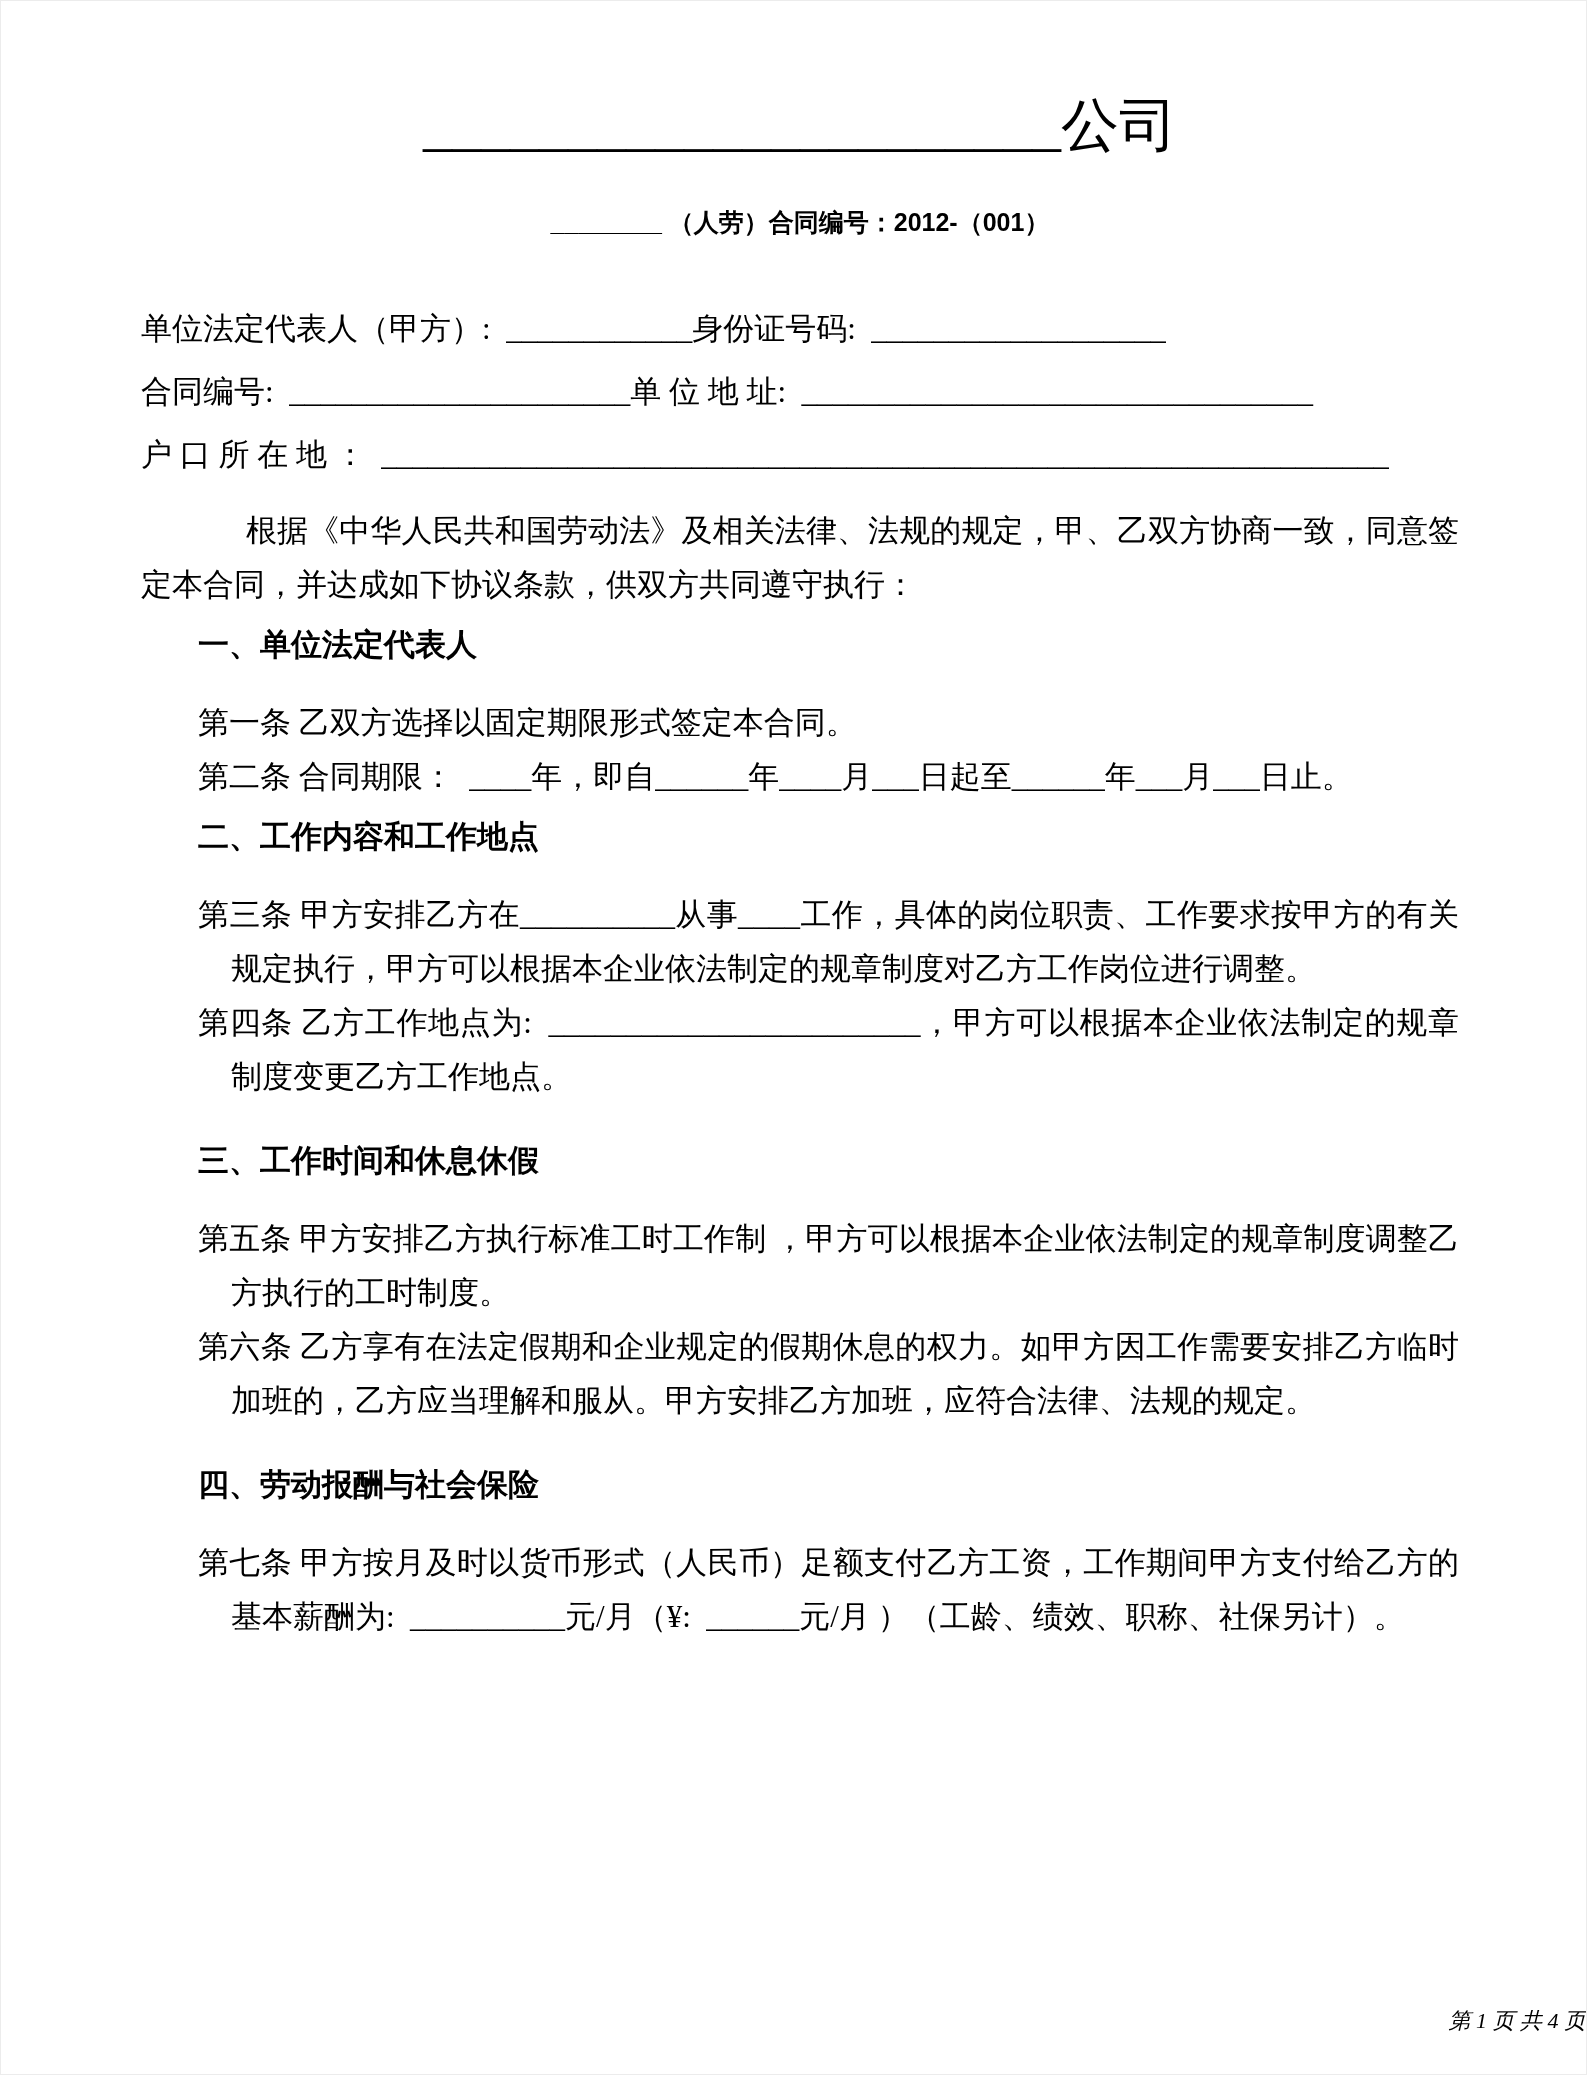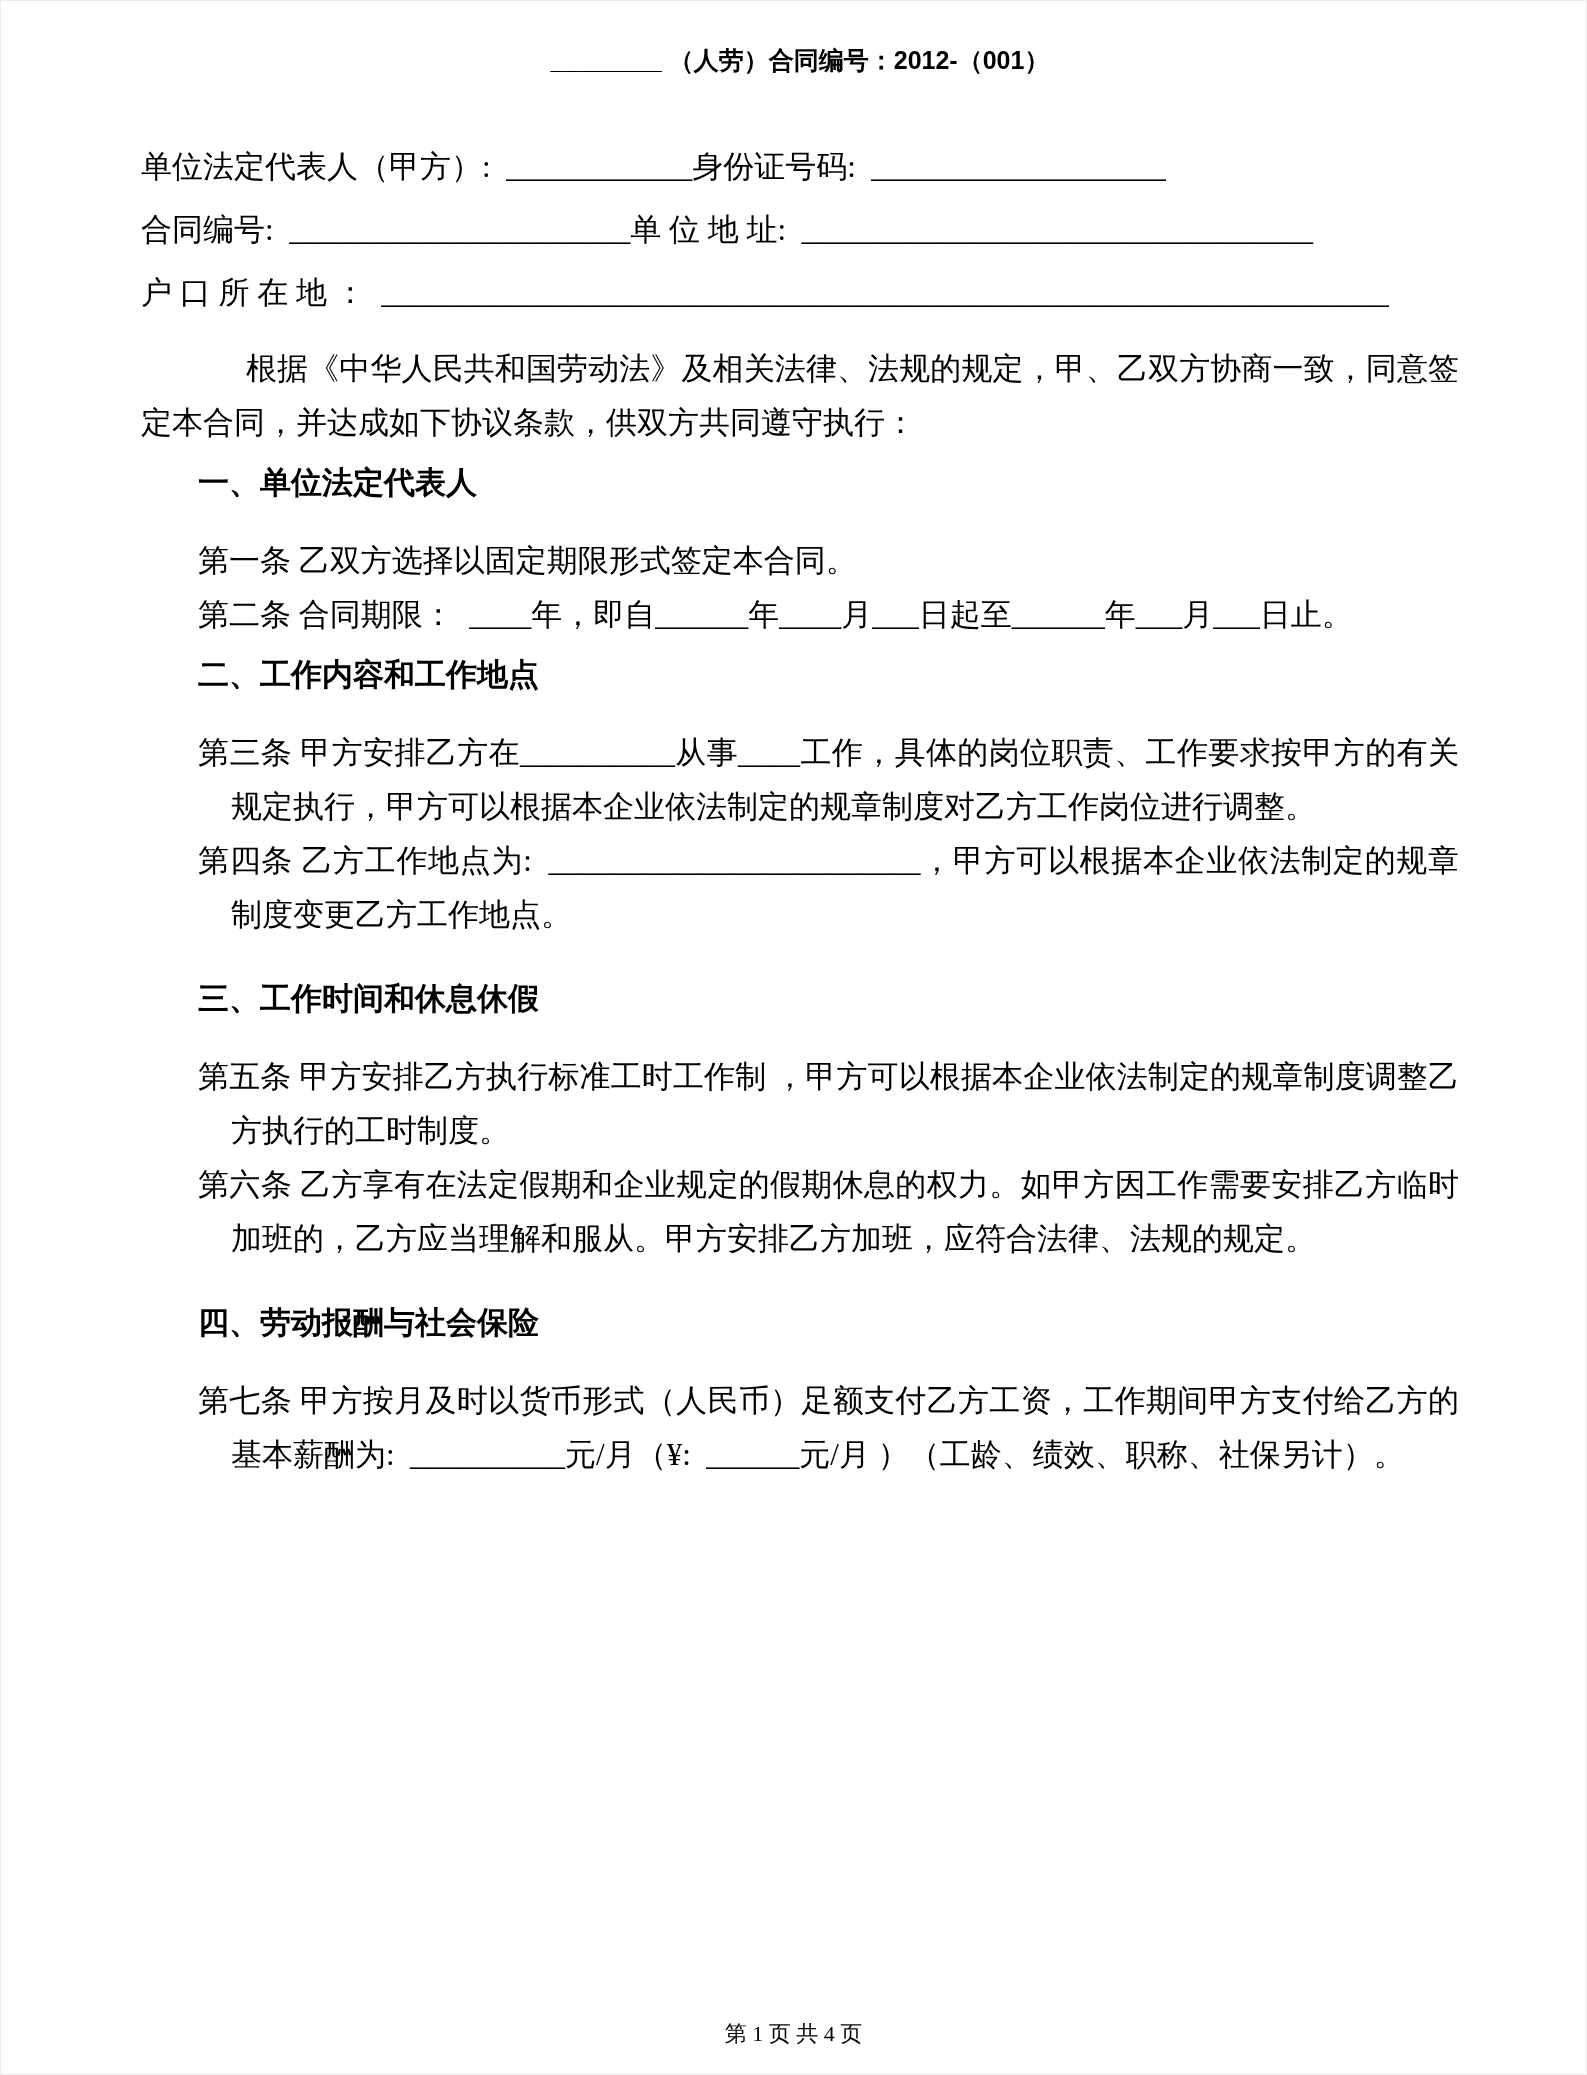--- a/index.html
+++ b/index.html
@@ -67,33 +67,35 @@
     margin-left:57px;
     padding-left:33px;
     text-indent:-33px;
     font-size:31px;
     line-height:54px;
     text-align:justify;
     white-space:pre-wrap;
   }
   .footer {
     position:absolute;
-    left:0; bottom:26px;
+    left:0; bottom:39px;
     width:100%;
-    text-align:center;
+    text-align:right;
     font-size:22px;
     line-height:28px;
     white-space:pre;
+    font-style:italic;
   }
 </style>
 </head>
 <body>
 
 <div class="page">
 
+  <div class="company-line"><span>______________________</span><span>公司</span></div>
 
 
   <div class="contract-no">________ （人劳）合同编号：2012-（001）</div>
 
   <div class="fields">
     <div class="field-line"><span>单位法定代表人（甲方）:  </span><span>____________</span><span>身份证号码:  </span><span>___________________</span></div>
     <div class="field-line"><span>合同编号:  </span><span>______________________</span><span>单 位 地 址:  </span><span>_________________________________</span></div>
     <div class="field-line"><span>户 口 所 在 地 ：  </span><span>_________________________________________________________________</span></div>
   </div>
 

